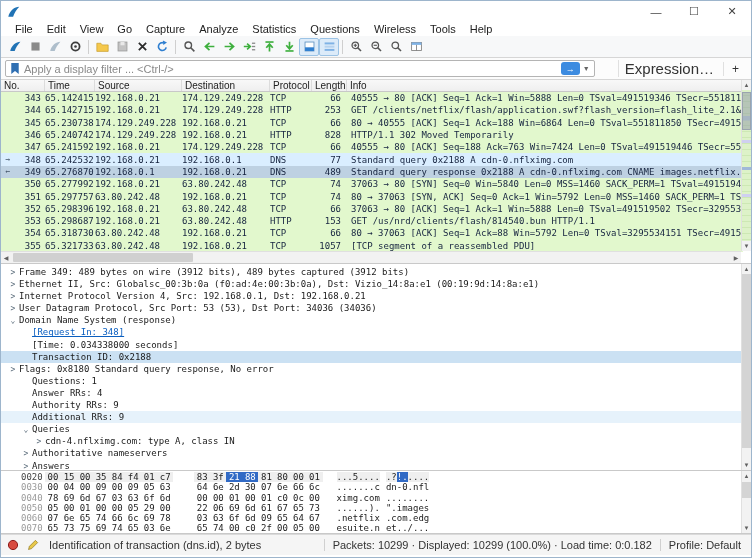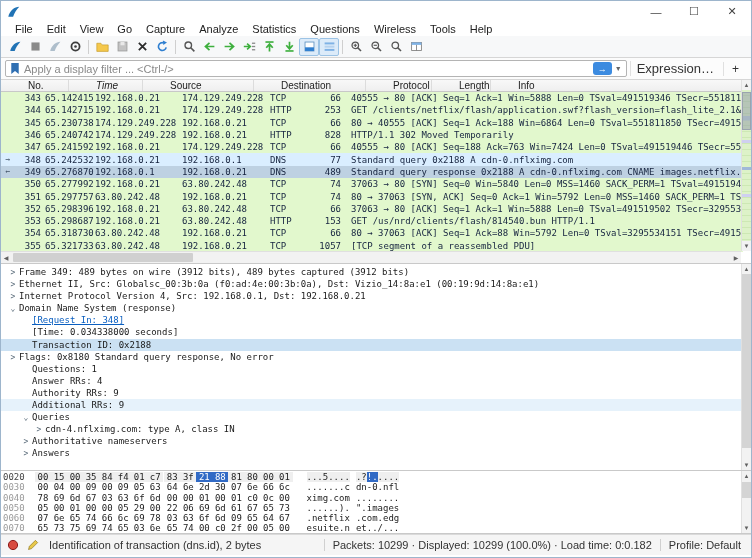--- a/index.html
+++ b/index.html
@@ -25,27 +25,27 @@
   .tsep { width:1px; height:14px; background:#cfcfcf; margin:0 3px; }
 
   
   .filterbar { height:22px; background:#fcfcfc; border-bottom:1px solid #d6d6d6; display:flex; align-items:center; padding:2px 4px; flex:none; gap:3px; }
   .filter-box { flex:1; height:17px; border:1px solid #b4b4b4; border-radius:2px; background:#fff; display:flex; align-items:center; padding:0 2px; }
   .bookmark-ico { width:12px; height:13px; margin:0 3px 0 1px; flex:none; }
   .filter-input { flex:1; border:none; outline:none; font-size:11px; color:#333; background:transparent; height:14px; }
   .filter-input::placeholder { color:#8a8a8a; }
   .apply-btn { width:19px; height:13px; background:#3c8be0; border-radius:3px; display:flex; align-items:center; justify-content:center; color:#fff; font-size:9px; flex:none; margin-right:1px; }
   .caret { font-size:7px; color:#666; flex:none; padding:0 2px; }
-  .expr-label { font-size:13px; color:#333; padding:0 6px; border-left:1px solid #e0e0e0; }
+  .expr-label { font-size:15px; color:#333; padding:0 6px; border-left:1px solid #e0e0e0;margin-left:20px; }
   .plus-btn { font-size:12px; color:#333; padding:0 8px; border-left:1px solid #e0e0e0; }
 
   
   .plist { height:184px; flex:none; position:relative; background:#fff; border-bottom:1px solid #c9c9c9; }
   .phead { height:12px; display:flex; background:linear-gradient(#f8f8f8,#efefef); border-bottom:1px solid #c8c8c8; width:742px; }
-  .phcell { font-size:10px; line-height:11px; color:#222; padding-left:3px; border-right:1px solid #dcdcdc; overflow:hidden; white-space:nowrap; flex:none;margin-left:24px; }
+  .phcell { font-size:10px; line-height:11px; color:#222; padding-left:3px; border-right:1px solid #dcdcdc; overflow:hidden; white-space:nowrap; flex:none; }
   .prows { position:relative; height:160px; overflow:hidden; width:742px; font-family:"DejaVu Sans Mono","Liberation Mono",monospace; }
   .conv-line { position:absolute; left:7px; top:0; bottom:0; width:0; border-left:1px dashed #90a0b0; }
   .prow { height:12.3px; display:flex; align-items:center; white-space:nowrap; position:relative; }
   .prow.green { background:#e2f8cd; }
   .prow.blue { background:#daeeff; }
   .prow.selected { background:#bed1e2; }
   .pcell { font-size:9px; color:#15233f; overflow:hidden; white-space:nowrap; flex:none; line-height:12px; }
   .c-gut { width:14px; text-align:center; color:#44566a; font-size:8px; }
   .c-no { width:30px; text-align:right; padding-right:4px; }
   .c-time { width:50px; }
@@ -80,25 +80,25 @@
   .drow.sel { background:#cbe1f3; }
   .drow.hov { background:#e6f2fb; }
   .drow.link .dtext { color:#0b5fc0; text-decoration:underline; }
   .det-vscroll { bottom:0; }
   .det-thumb { position:absolute; left:0; right:0; top:10px; bottom:22px; background:#d4d4d4; }
 
   
   .hexpane { height:63px; flex:none; position:relative; background:#fff; border-bottom:1px solid #c9c9c9; overflow:hidden; }
   .hrows { width:742px; padding-top:1px; font-family:"DejaVu Sans Mono","Liberation Mono",monospace; }
   .hxrow { height:10.3px; line-height:10.3px; font-size:9px; white-space:nowrap; }
-  .hxoff { display:inline-block; width:34px; padding-left:2px; color:#9a9a9a; }
+  .hxoff { display:inline-block; width:44px; padding-left:20px; color:#9a9a9a; }
   .hxrow.rowsel .hxoff { color:#444; }
   .hxrow.rowsel .hxbyte, .hxrow.rowsel .hxa { background:#efefef; }
   .hxbyte { color:#222; padding:0 2.6px 0 2.6px; }
-  .hxbyte.gap { margin-left:1px; }
+  .hxbyte.gap { margin-left:21px; }
   .hxbyte.bsel { background:#316ac5 !important; color:#fff; }
   .hxascii { margin-left:14px; }
   .hxa { color:#222; letter-spacing:0; }
   .hxa.gap { margin-left:6px; }
   .hxa.bsel { background:#316ac5 !important; color:#fff; }
   .hex-vscroll { bottom:0; }
   .hex-thumb { position:absolute; left:0; right:0; top:11px; height:16px; background:#d4d4d4; }
 
   
   .statusbar { height:21px; background:#f5f5f5; border-top:1px solid #dadada; display:flex; align-items:center; flex:none; font-size:11px; color:#333; }
@@ -272,21 +272,21 @@
       <span class="apply-btn">→</span>
       <span class="caret">▼</span>
     </div>
     <span class="expr-label">Expression…</span>
     <span class="plus-btn">+</span>
   </div>
 
   <div class="plist">
     <div class="phead">
         <span class="phcell" style="width: 44px;">No.</span>
-        <span class="phcell" style="width: 50px; font-style: italic;">Time</span>
+        <span class="phcell" style="width: 50px;">Time</span>
         <span class="phcell" style="width: 87px;">Source</span>
         <span class="phcell" style="width: 88px;">Destination</span>
         <span class="phcell" style="width: 42px;">Protocol</span>
         <span class="phcell" style="width: 35px;">Length</span>
         <span class="phcell" style="flex: 1 1 auto;">Info</span>
       </div>
     <div class="prows">
       <div class="conv-line"></div>
     <div class="prow green">
           <span class="pcell c-gut"></span>
@@ -431,20 +431,21 @@
       <span class="hsp"></span>
       <span class="harrow">▶</span>
     </div>
   </div>
 
   <div class="details">
     <div class="drows">
         <div class="drow" style="padding-left: 6px;"><span class="chev">&gt;</span><span class="dtext">Frame 349: 489 bytes on wire (3912 bits), 489 bytes captured (3912 bits)</span></div>
         <div class="drow" style="padding-left: 6px;"><span class="chev">&gt;</span><span class="dtext">Ethernet II, Src: Globalsc_00:3b:0a (f0:ad:4e:00:3b:0a), Dst: Vizio_14:8a:e1 (00:19:9d:14:8a:e1)</span></div>
         <div class="drow" style="padding-left: 6px;"><span class="chev">&gt;</span><span class="dtext">Internet Protocol Version 4, Src: 192.168.0.1, Dst: 192.168.0.21</span></div>
+        <div class="drow" style="padding-left: 6px;"><span class="chev">&gt;</span><span class="dtext">User Datagram Protocol, Src Port: 53 (53), Dst Port: 34036 (34036)</span></div>
         <div class="drow" style="padding-left: 6px;"><span class="chev">⌄</span><span class="dtext">Domain Name System (response)</span></div>
         <div class="drow link" style="padding-left: 19px;"><span class="chev"></span><span class="dtext">[Request In: 348]</span></div>
         <div class="drow" style="padding-left: 19px;"><span class="chev"></span><span class="dtext">[Time: 0.034338000 seconds]</span></div>
         <div class="drow sel" style="padding-left: 19px;"><span class="chev"></span><span class="dtext">Transaction ID: 0x2188</span></div>
         <div class="drow" style="padding-left: 6px;"><span class="chev">&gt;</span><span class="dtext">Flags: 0x8180 Standard query response, No error</span></div>
         <div class="drow" style="padding-left: 19px;"><span class="chev"></span><span class="dtext">Questions: 1</span></div>
         <div class="drow" style="padding-left: 19px;"><span class="chev"></span><span class="dtext">Answer RRs: 4</span></div>
         <div class="drow" style="padding-left: 19px;"><span class="chev"></span><span class="dtext">Authority RRs: 9</span></div>
         <div class="drow hov" style="padding-left: 19px;"><span class="chev"></span><span class="dtext">Additional RRs: 9</span></div>
         <div class="drow" style="padding-left: 19px;"><span class="chev">⌄</span><span class="dtext">Queries</span></div>

